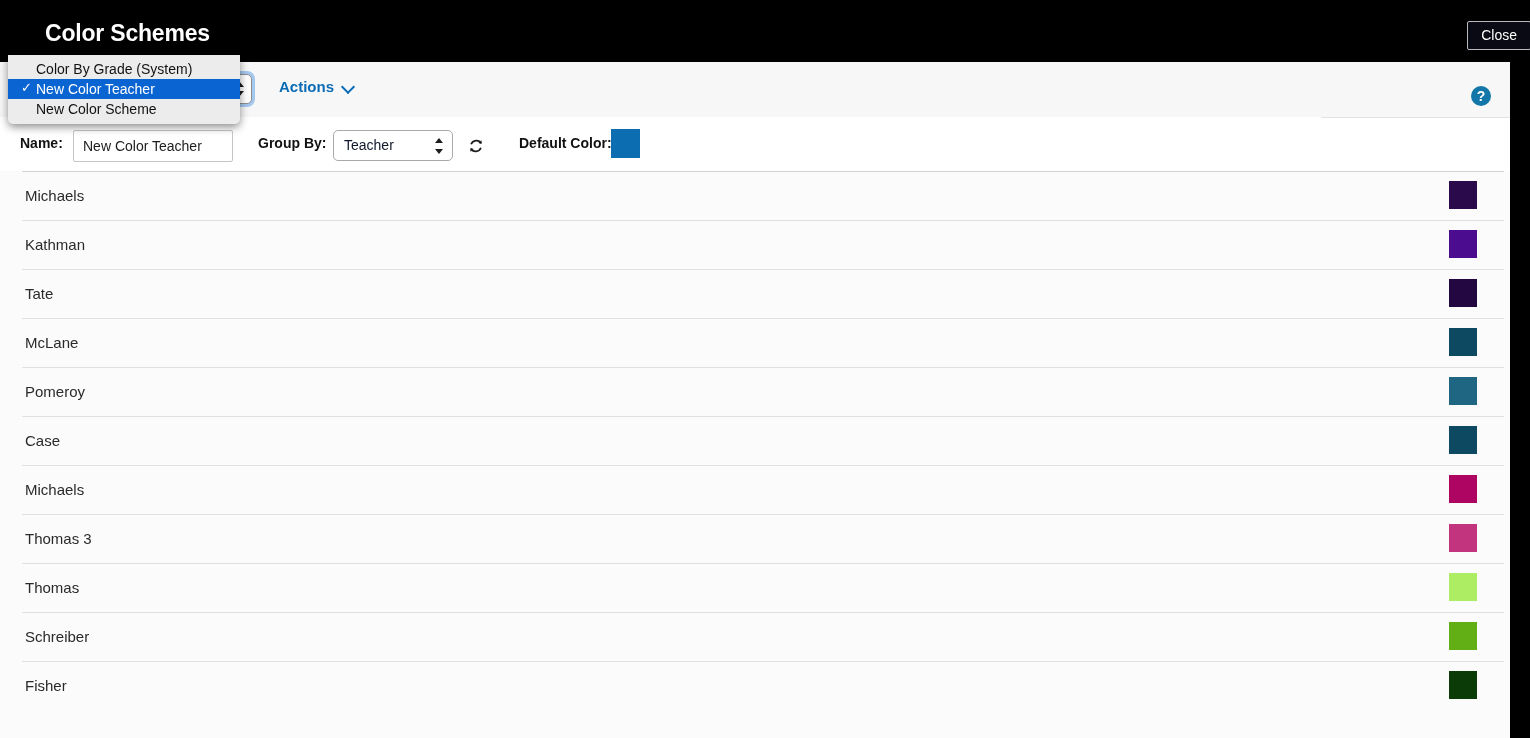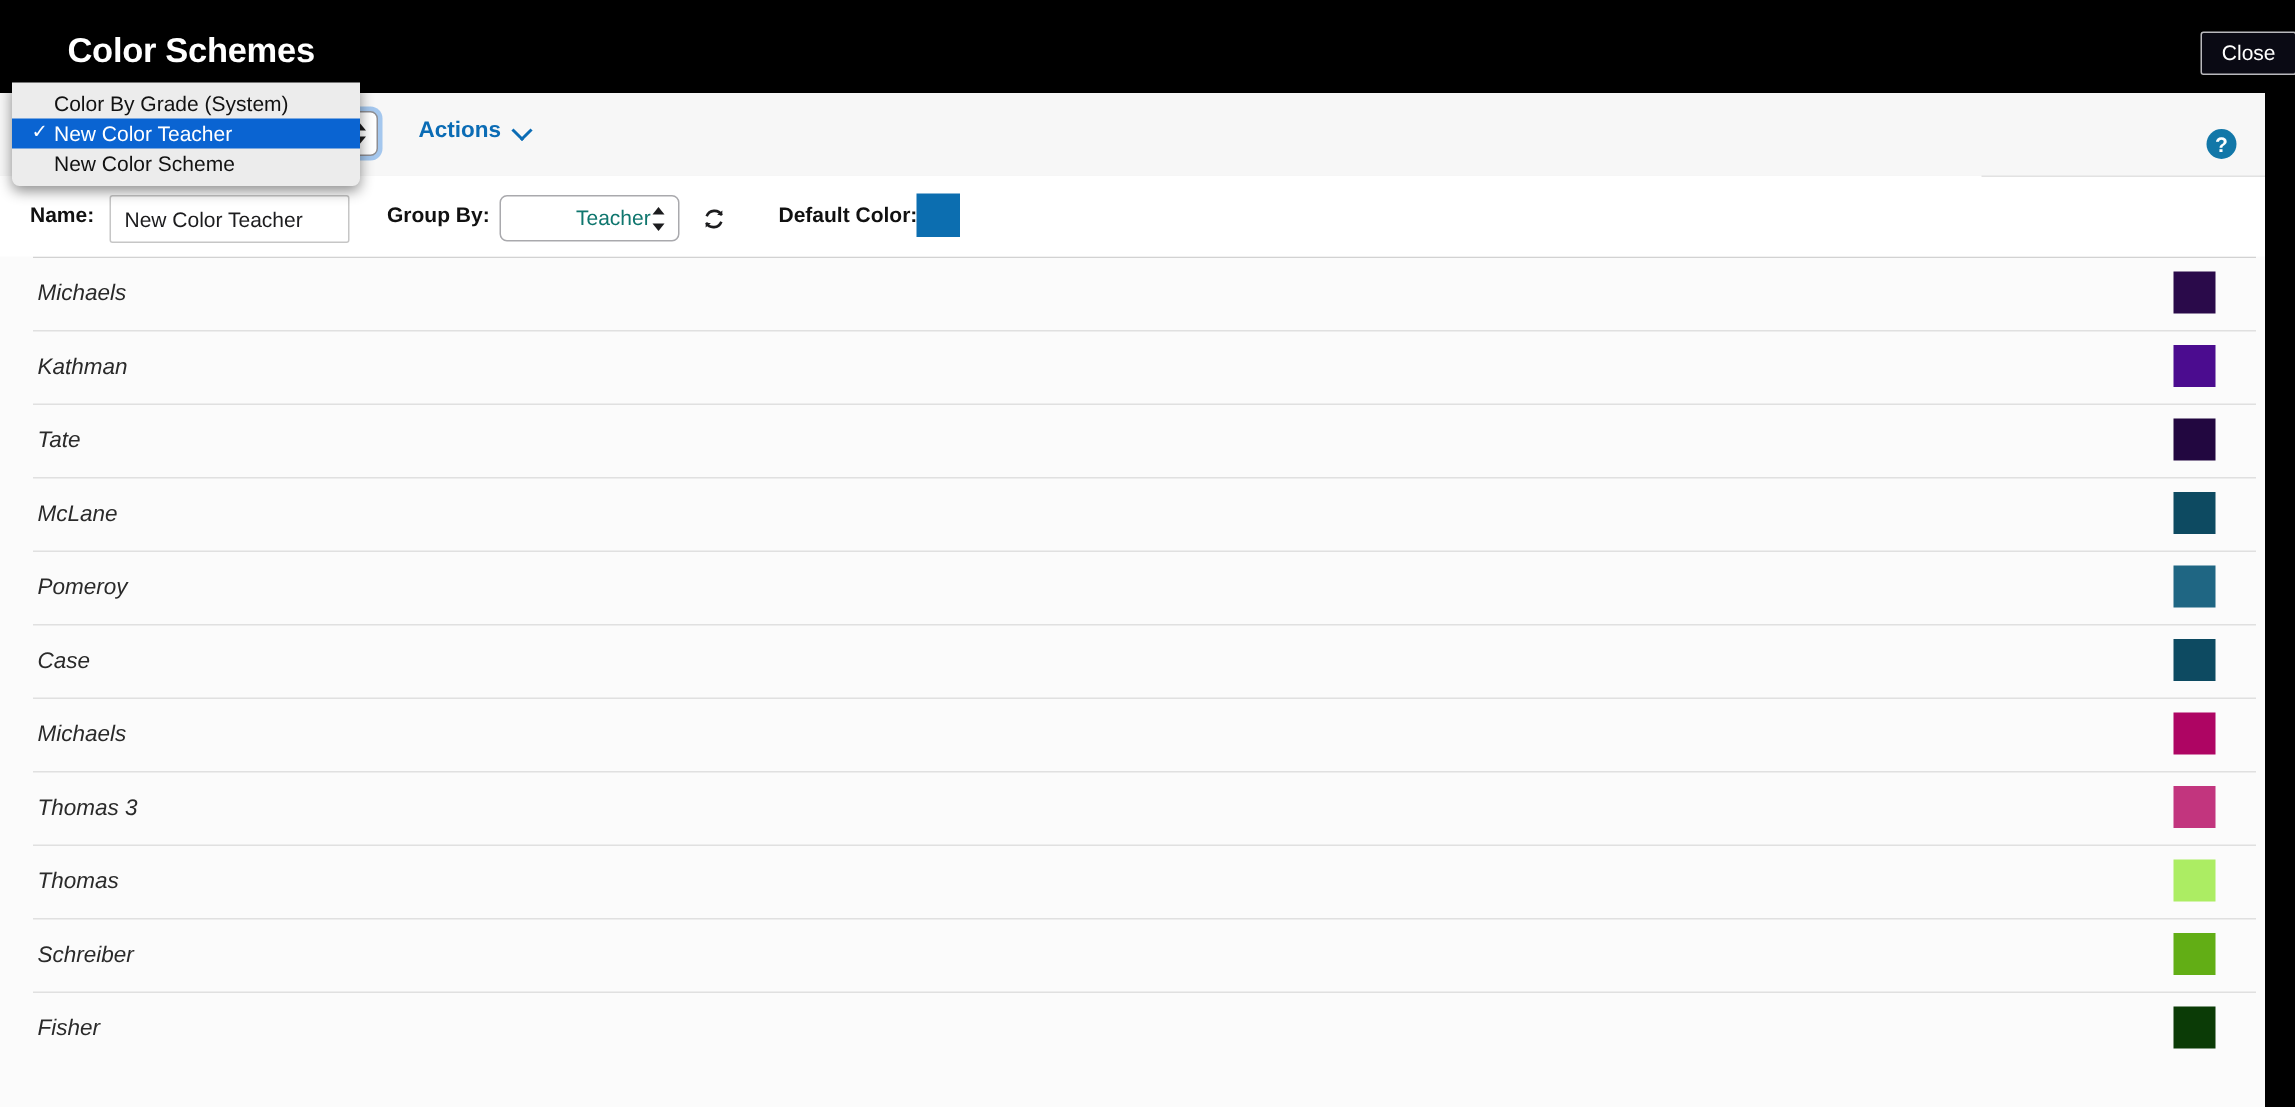--- a/index.html
+++ b/index.html
@@ -204,22 +204,21 @@
     box-sizing: border-box;
     background: #ffffff;
     border: 1px solid #a9a9ad;
     border-radius: 5px;
   }
   .group-select .gs-text {
     position: absolute;
     left: 10px;
     top: 6px;
     font-size: 14px;
-    color: #0f766e;
-    margin-left: 40px;
+    color: #0f172a;
   }
   .group-select .stepper2 {
     position: absolute;
     right: 8px;
     top: 50%;
     transform: translateY(-50%);
     width: 9px;
     height: 18px;
   }
   .group-select .stepper2:before,
@@ -260,21 +259,20 @@
 
   
   .rows-wrap {
     position: absolute;
     left: 0;
     top: 109px;
     width: 1510px;
     height: 567px;
     background: #fbfbfb;
     overflow: hidden;
-    font-style: italic;
   }
   .rows-inner {
     position: absolute;
     left: 22px;
     top: 0;
     width: 1482px;
   }
   .color-row {
     position: relative;
     height: 48px;

